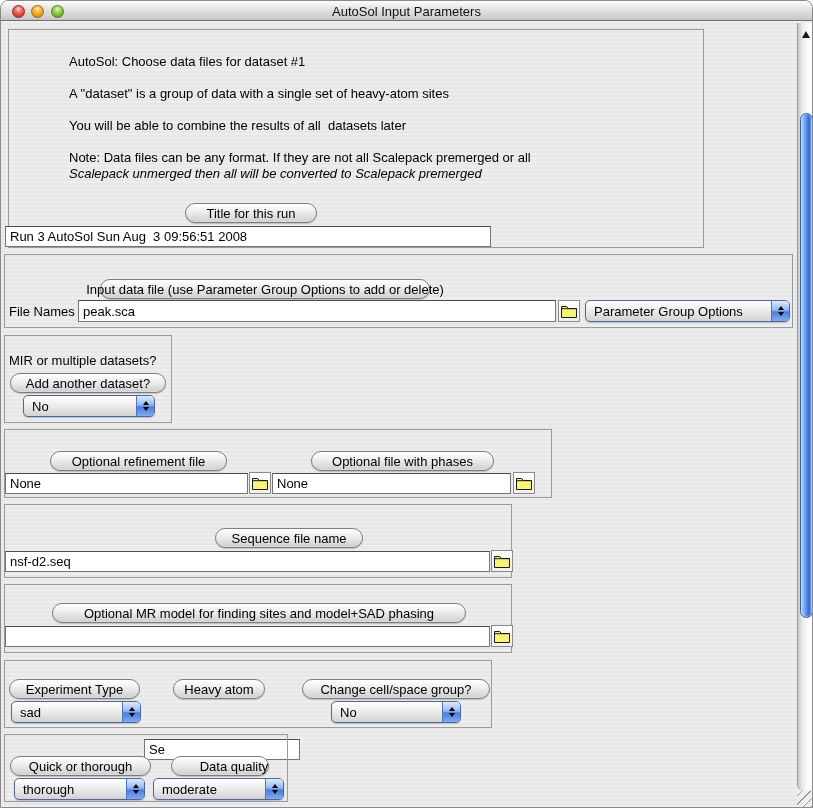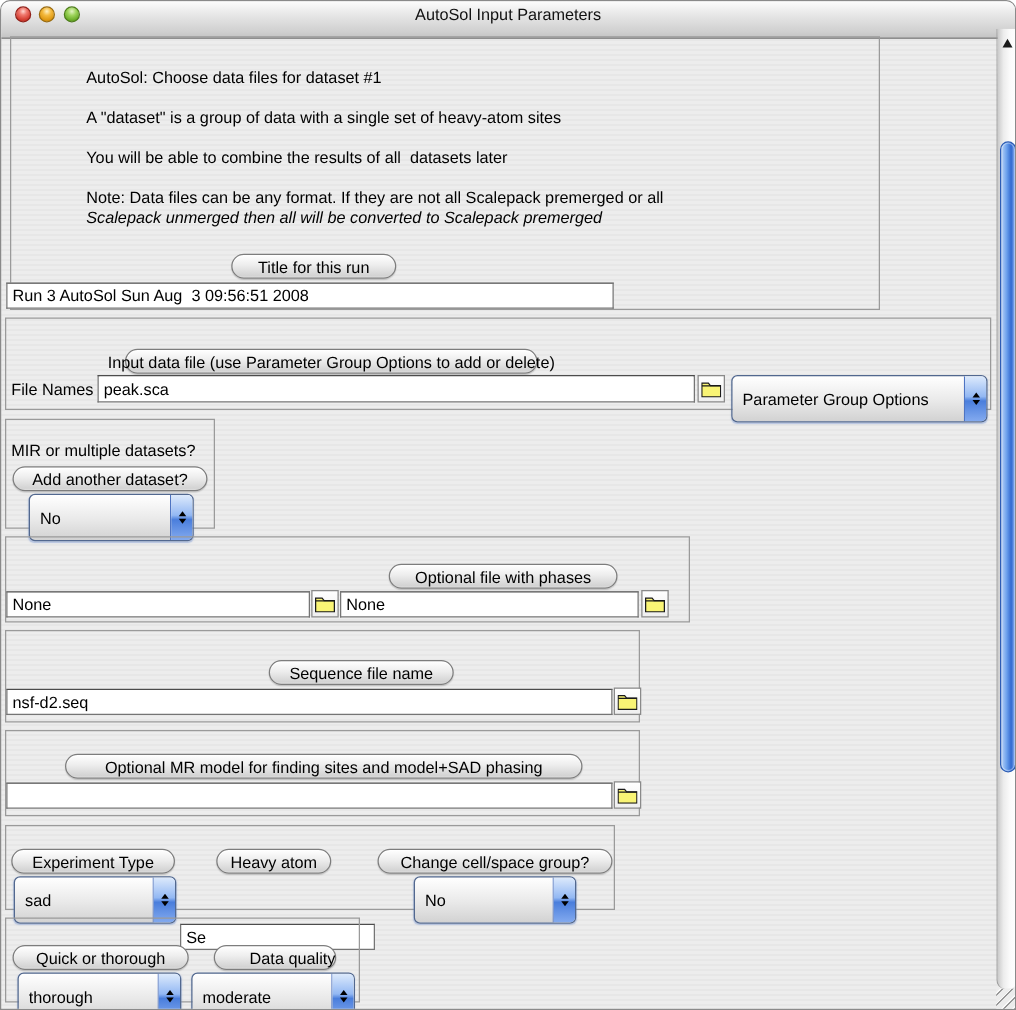--- a/index.html
+++ b/index.html
@@ -5,21 +5,21 @@
   html,body{margin:0;padding:0;background:#fff;}
   *{box-sizing:border-box;}
   .window{
     position:relative;width:813px;height:808px;overflow:hidden;
     font-family:"Liberation Sans",sans-serif;font-size:13px;color:#000;
     border-radius:8px 8px 0 0;border:1px solid #8a8a8a;
     background:repeating-linear-gradient(to bottom,#ededed 0 2px,#e7e7e7 2px 4px);
   }
   
   .titlebar{
-    position:absolute;left:0;top:0;width:100%;height:30px;
+    position:absolute;left:0;top:0;width:100%;height:20px;
     background:linear-gradient(#fdfdfd,#e8e8e8 35%,#cfcfcf 85%,#c4c4c4);
     border-bottom:1px solid #6f6f6f;
     padding-left:24px;
   }
   .title-text{
     position:absolute;left:0;top:3px;width:100%;text-align:center;
     font-size:13px;color:#111;
   }
   .tl{position:absolute;top:4px;width:13px;height:13px;border-radius:50%;cursor:pointer;}
   .tl-red{left:11px;background:radial-gradient(circle at 50% 28%,#ffd5cf 0%,#f07a70 30%,#d84438 65%,#a92318 100%);border:1px solid #92211a;}
@@ -43,21 +43,21 @@
     padding:0 4px;margin:0;outline:none;
   }
   
   .browse{
     position:absolute;width:22px;height:22px;border:1px solid #8a8a8a;
     background:linear-gradient(#ffffff,#efefef);display:flex;align-items:center;justify-content:center;
     cursor:pointer;
   }
   
   .popup{
-    position:absolute;height:38px;border:1px solid #52688f;border-radius:5px;
+    position:absolute;height:22px;border:1px solid #52688f;border-radius:5px;
     background:linear-gradient(#ffffff,#e9e9e9 55%,#d2d2d2);
     display:flex;align-items:stretch;cursor:pointer;
     box-shadow:0 1px 1px rgba(120,150,210,.5);
     justify-content:center;
   }
   .popup .plabel{flex:1;display:flex;align-items:center;padding-left:8px;font-size:13px;white-space:pre;overflow:hidden;}
   .popup .pcap{
     width:18px;border-left:1px solid #4e74c2;border-radius:0 4px 4px 0;
     background:linear-gradient(#ddeafc,#93b8f3 45%,#4a7edc 55%,#83aaef);
     display:flex;flex-direction:column;align-items:center;justify-content:center;gap:2px;
@@ -128,20 +128,21 @@
   <div class="pill" style="left:9px;top:372px;width:156px;">Add another dataset?</div>
   <div class="popup" style="left:22px;top:394px;width:132px;">
     <span class="plabel">No</span>
     <span class="pcap">
         <span class="tri-up"></span>
         <span class="tri-down"></span>
       </span>
   </div>
 
   <div class="gbox" style="left:3px;top:428px;width:548px;height:69px;"></div>
+  <div class="pill" style="left:49px;top:450px;width:177px;">Optional refinement file</div>
   <div class="pill" style="left:310px;top:450px;width:183px;">Optional file with phases</div>
   <input class="field" style="left: 4px; top: 472px; width: 243px; height: 21px;" value="None">
   <div class="browse" style="left:248px;top:471px;">
     <svg width="16" height="14" viewBox="0 0 16 14">
         <path d="M0.5 2.5 h5.2 l1.6 2 h8.2 v9 h-15 z" fill="#f9f475" stroke="#1a1a1a"></path>
         <path d="M0.5 4.7 h15" stroke="#1a1a1a" fill="none"></path>
       </svg>
   </div>
   <input class="field" style="left: 271px; top: 472px; width: 239px; height: 21px;" value="None">
   <div class="browse" style="left:512px;top:471px;">

